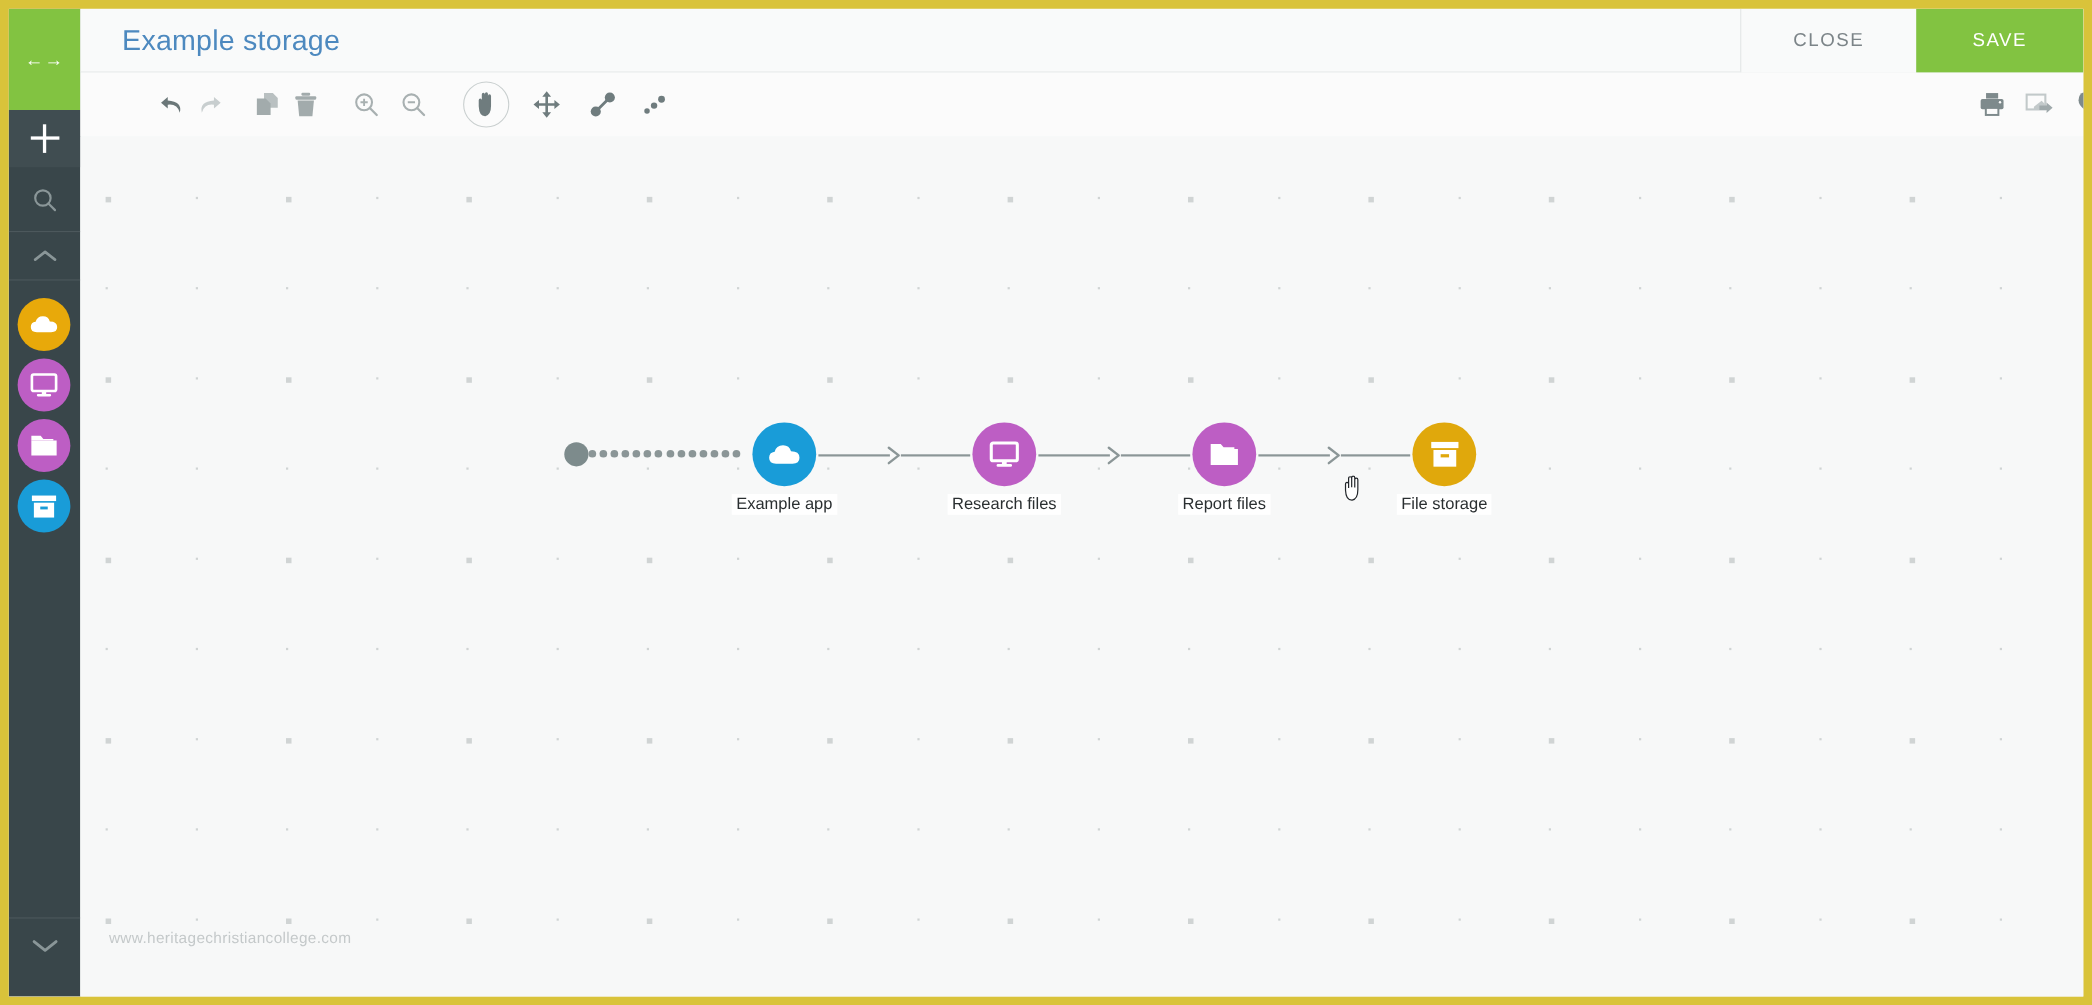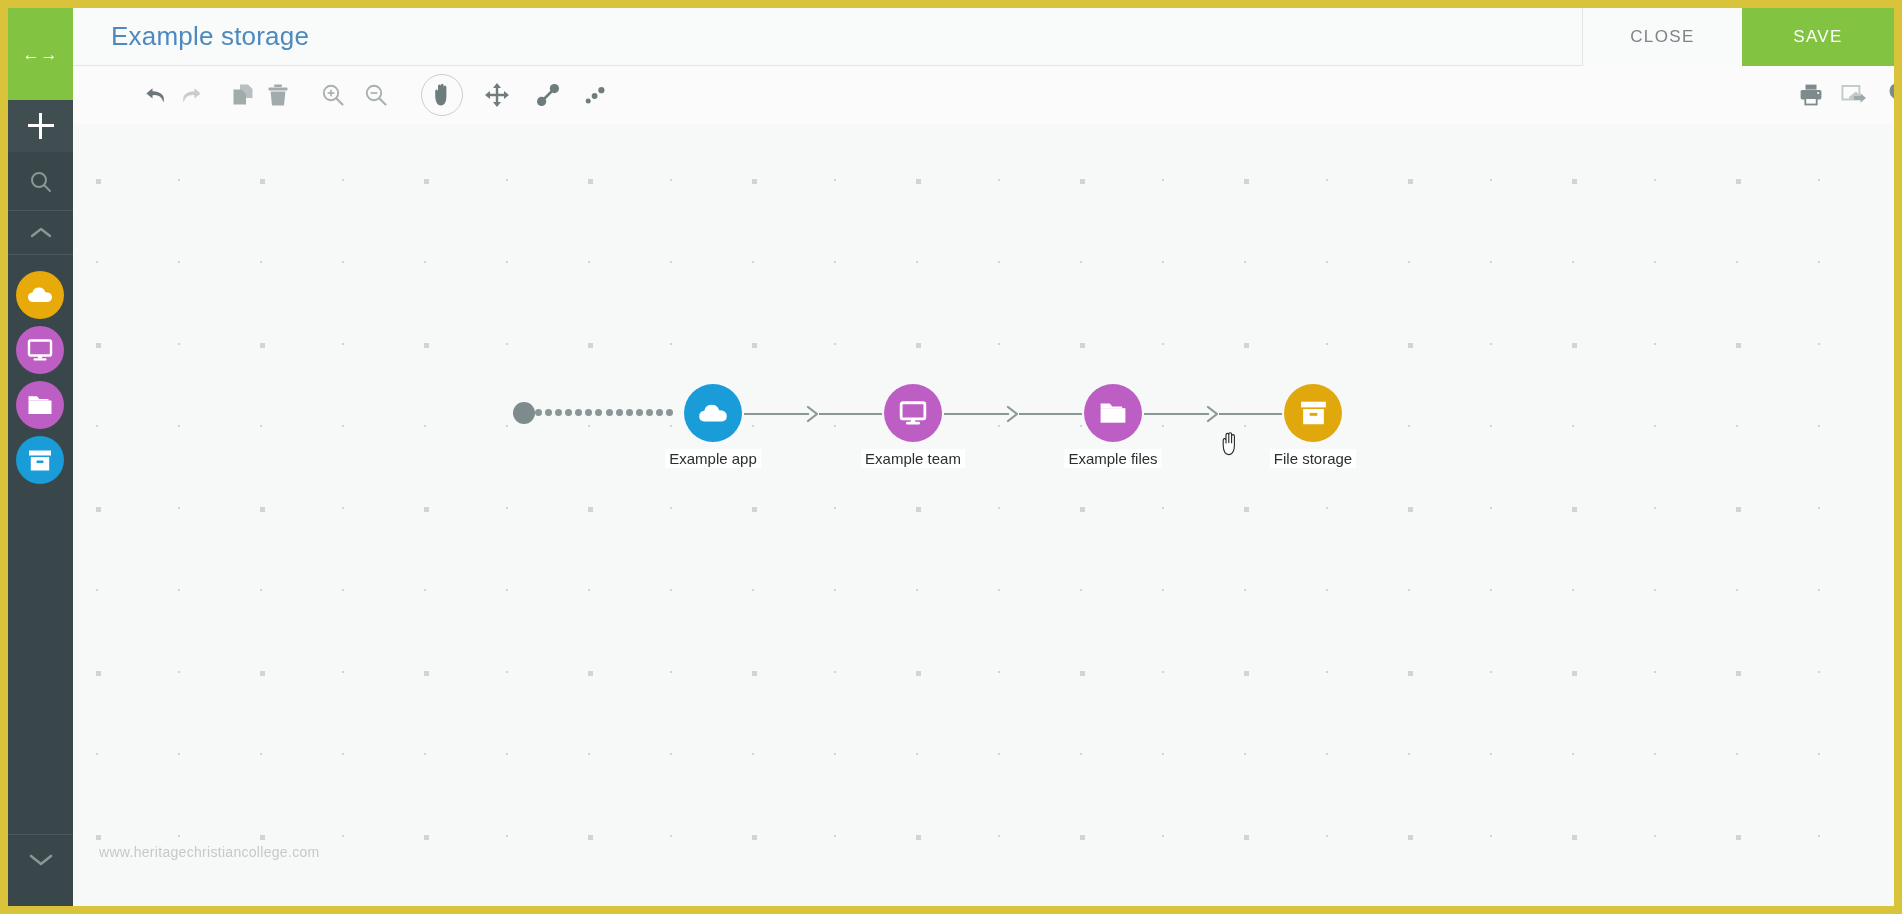--- a/index.html
+++ b/index.html
@@ -644,28 +644,28 @@
               </svg>
             </div>
             <div class="node-label" style="left:640px;top:325px">Example app</div>
             <div class="node" style="left:811px;top:260px;background:#bd5ec4">
               <svg width="28" height="26" viewBox="0 0 26 24">
                 <rect x="2" y="2.5" width="22" height="15" rx="1.6" fill="none" stroke="#ffffff" stroke-width="2.6"></rect>
                 <rect x="11" y="17.5" width="4" height="3" fill="#ffffff"></rect>
                 <rect x="6.5" y="20.2" width="13" height="2.4" rx="1.1" fill="#ffffff"></rect>
               </svg>
             </div>
-            <div class="node-label" style="left:840px;top:325px">Example team</div>
+            <div class="node-label" style="left:840px;top:325px">Research files</div>
             <div class="node" style="left:1011px;top:260px;background:#bd5ec4">
               <svg width="28" height="24" viewBox="0 0 26 22">
                 <path d="M1.5 20 L1.5 6.5 L24.5 6.5 L24.5 20 Z" fill="#ffffff"></path>
                 <path d="M1.5 6.5 L1.5 2.2 L10 2.2 L12.4 5.0 L21.5 5.0 L21.5 6.5 Z" fill="#ffffff"></path>
               </svg>
             </div>
-            <div class="node-label" style="left:1040px;top:325px">Example files</div>
+            <div class="node-label" style="left:1040px;top:325px">Report files</div>
             <div class="node" style="left:1211px;top:260px;background:#e0a80c">
               <svg width="27" height="26" viewBox="0 0 24 23">
                 <rect x="1" y="1.5" width="22" height="5" fill="#ffffff"></rect>
                 <rect x="2.8" y="8" width="18.4" height="13.5" fill="#ffffff"></rect>
                 <rect x="8.6" y="11.4" width="6.8" height="2.6" fill="#e0a80c"></rect>
               </svg>
             </div>
             <div class="node-label" style="left:1240px;top:325px">File storage</div>
           </div>
       </div>

